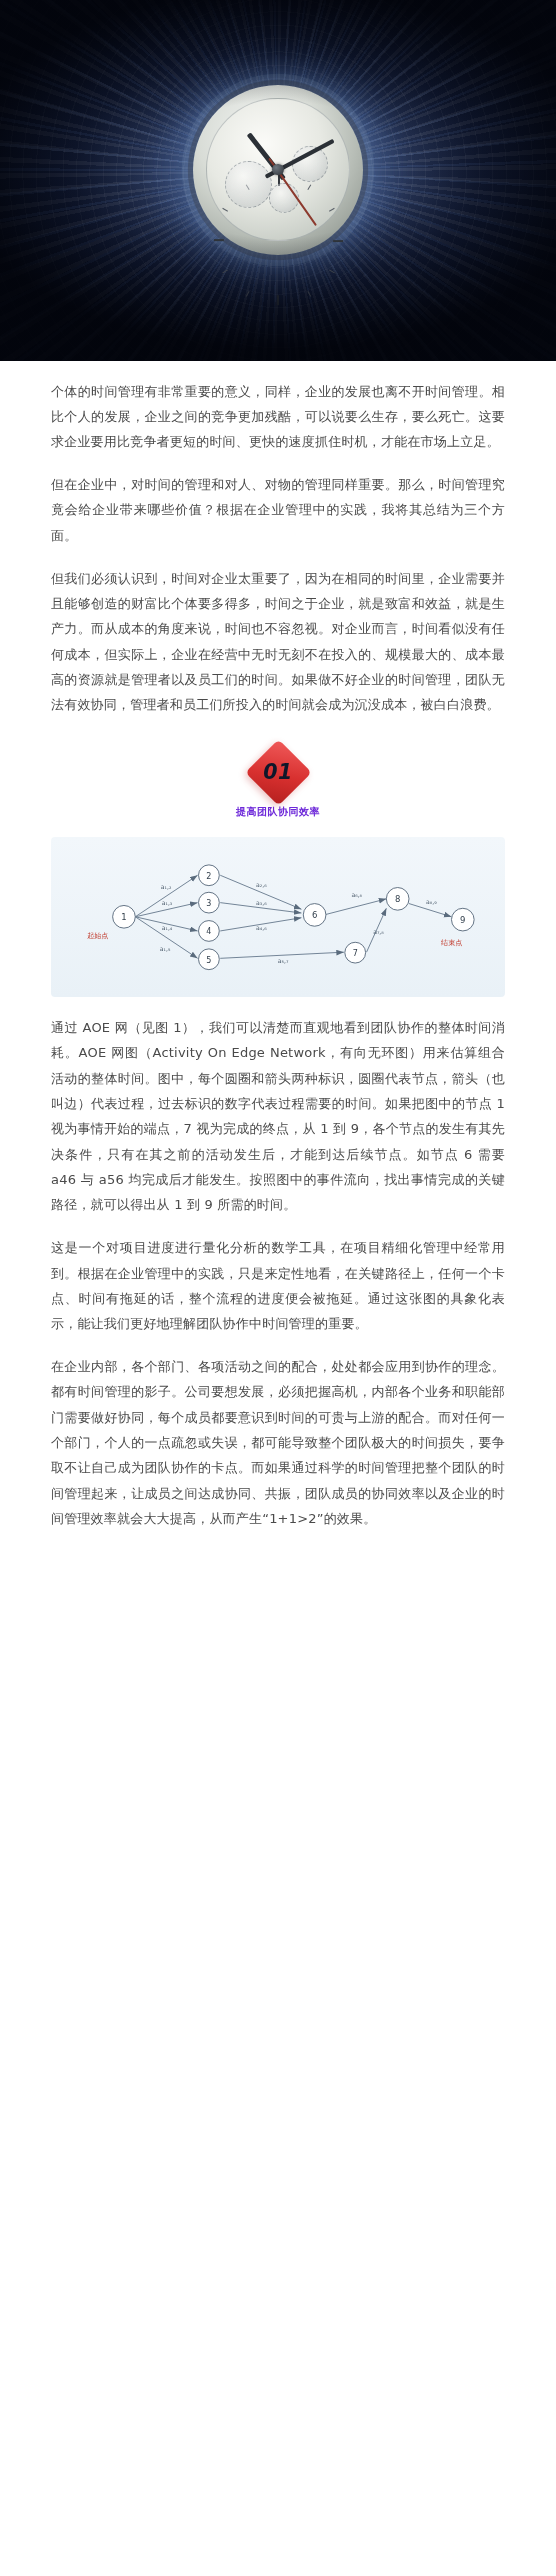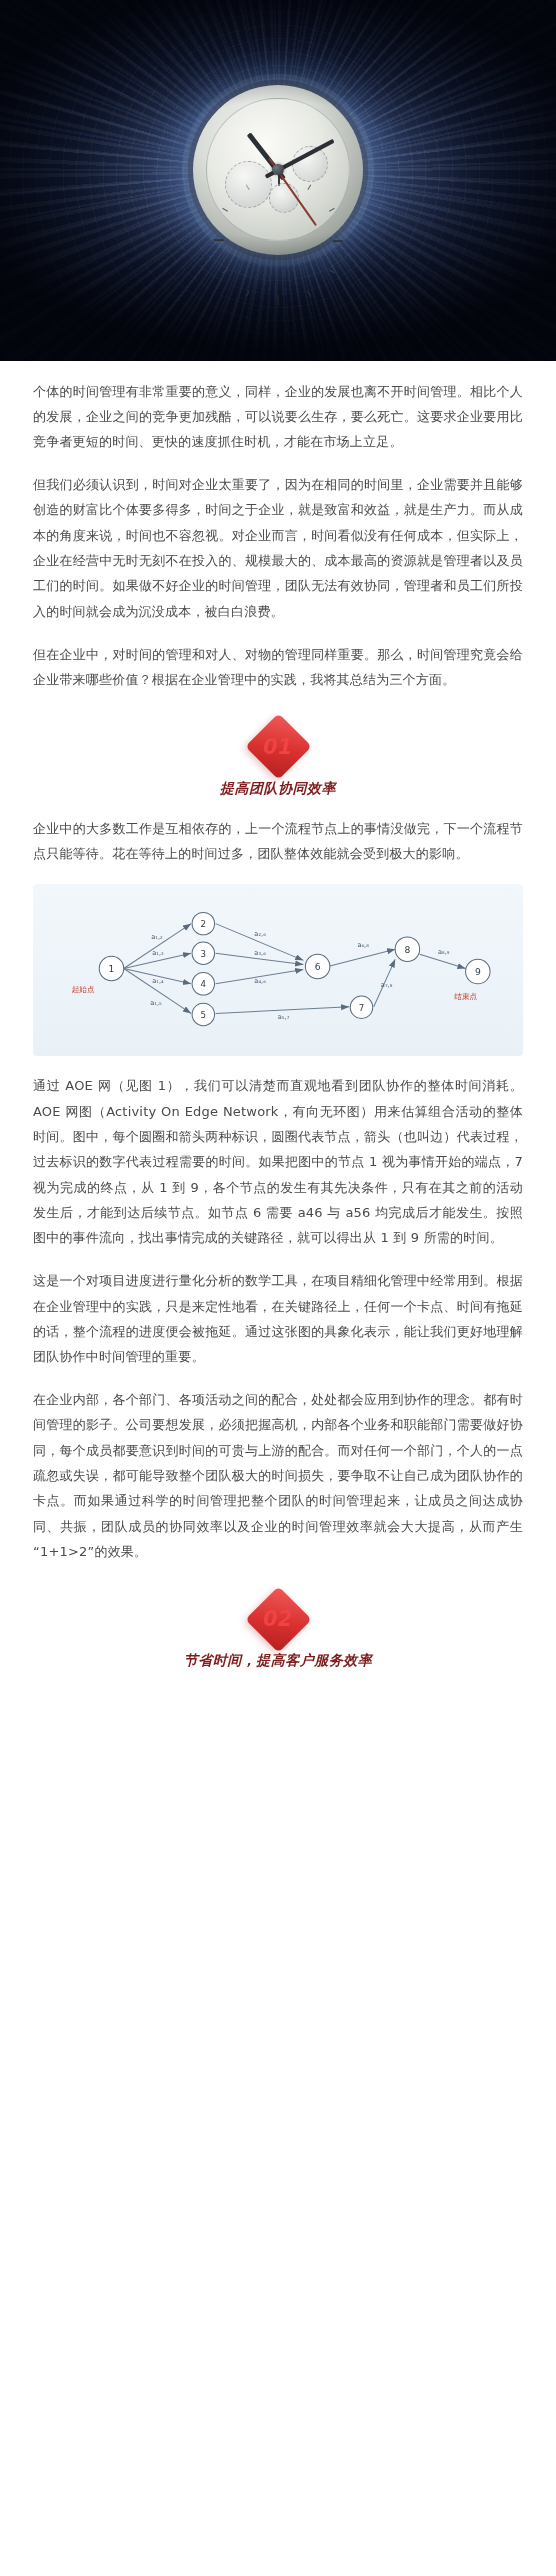--- a/index.html
+++ b/index.html
@@ -129,21 +129,21 @@
     position: absolute;
     border-radius: 50%;
     background: radial-gradient(circle at 38% 32%, rgba(255,255,255,.5), rgba(120,130,140,.25));
     border: 1px dashed rgba(90,100,110,.45);
   }
   .gear.g1 { width: 47px; height: 47px; left: 17.5px; top: 62px; }
   .gear.g2 { width: 36px; height: 36px; right: 20.6px; top: 47px; }
   .gear.g3 { width: 30px; height: 30px; left: 62px; bottom: 27px; }
 
   
-  .content { padding: 0 33px; }
+  .content { padding: 0 51px; }
   p.para {
     font-size: 13px;
     line-height: 1.95;
     margin: 17.5px 0;
     text-align: justify;
     letter-spacing: 0.2px;
     color: #4a4a4a;
   }
 
   
@@ -160,34 +160,33 @@
   .badge .diamond {
     position: absolute; inset: 0;
     background: linear-gradient(145deg, #f05a5a 0%, #d8302f 55%, #b5201f 100%);
     transform: rotate(45deg);
     border-radius: 5.2px;
     box-shadow: 0 3.1px 7.2px rgba(190,40,40,.28);
   }
   .badge .num {
     position: absolute; inset: 0;
     display: flex; align-items: center; justify-content: center;
-    color: #ef4444;
+    color: #0f172a;
     font-size: 20.6px;
     font-weight: bold;
     font-style: italic;
     letter-spacing: 0.5px;
   }
   .sec-title {
     display: inline-block;
-    font-size: 14px;
+    font-size: 10px;
     font-weight: bold;
-    color: #7f1d1d;
+    color: #6d28d9;
     letter-spacing: 0.5px;
     padding-bottom: 1px;
-    font-style: italic;
   }
 
   
   .diagram {
     margin: 17.5px 0 5.2px;
     background: linear-gradient(180deg, #f2f7fb 0%, #e9f1f7 100%);
     border-radius: 4.1px;
     padding: 8.2px 5.2px 10.3px;
   }
   .diagram svg { display: block; width: 100%; height: auto; }
@@ -254,37 +253,34 @@
     </div>
     <div class="vignette"></div>
   </div>
 
   <div class="content">
 
     <p class="para">
       <span>个体的时间管理有非常重要的意义，同样，企业的发展也离不开时间管理。相比个人的发展，企业之间的竞争更加残酷，可以说要么生存，要么死亡。这要求企业要用比竞争者更短的时间、更快的速度抓住时机，才能在市场上立足。</span>
     </p>
     <p class="para">
+      <span>但在企业中，对时间的管理和对人、对物的管理同样重要。那么，时间管理究竟会给企业带来哪些价值？根据在企业管理中的实践，我将其总结为三个方面。</span>
+    </p>
+    <p class="para">
       <span>但我们必须认识到，时间对企业太重要了，因为在相同的时间里，企业需要并且能够创造的财富比个体要多得多，时间之于企业，就是致富和效益，就是生产力。而从成本的角度来说，时间也不容忽视。对企业而言，时间看似没有任何成本，但实际上，企业在经营中无时无刻不在投入的、规模最大的、成本最高的资源就是管理者以及员工们的时间。如果做不好企业的时间管理，团队无法有效协同，管理者和员工们所投入的时间就会成为沉没成本，被白白浪费。</span>
-    </p>
-    <p class="para">
-      <span>但在企业中，对时间的管理和对人、对物的管理同样重要。那么，时间管理究竟会给企业带来哪些价值？根据在企业管理中的实践，我将其总结为三个方面。</span>
     </p>
 
     <div class="sec-head">
       <div class="badge">
         <div class="diamond"></div>
         <div class="num">01</div>
       </div>
       <div class="sec-title">提高团队协同效率</div>
     </div>
 
-    <p class="para">
-      <span>企业中的大多数工作是互相依存的，上一个流程节点上的事情没做完，下一个流程节点只能等待。花在等待上的时间过多，团队整体效能就会受到极大的影响。</span>
-    </p>
 
     <div class="diagram">
       <svg viewBox="0 0 940 300" xmlns="http://www.w3.org/2000/svg">
         <defs>
           <marker id="ar" markerWidth="9" markerHeight="9" refX="8" refY="3" orient="auto">
             <path d="M0,0 L8,3 L0,6 z" fill="#5a6b7d"></path>
           </marker>
         </defs>
         <g stroke="#6b7d90" stroke-width="2" fill="none" marker-end="url(#ar)">
           <line x1="168" y1="150" x2="300" y2="62"></line>
@@ -360,24 +356,17 @@
     <p class="para">
       <span>通过 AOE 网（见图 1），我们可以清楚而直观地看到团队协作的整体时间消耗。AOE 网图（Activity On Edge Network，有向无环图）用来估算组合活动的整体时间。图中，每个圆圈和箭头两种标识，圆圈代表节点，箭头（也叫边）代表过程，过去标识的数字代表过程需要的时间。如果把图中的节点 1 视为事情开始的端点，7 视为完成的终点，从 1 到 9，各个节点的发生有其先决条件，只有在其之前的活动发生后，才能到达后续节点。如节点 6 需要 a46 与 a56 均完成后才能发生。按照图中的事件流向，找出事情完成的关键路径，就可以得出从 1 到 9 所需的时间。</span>
     </p>
     <p class="para">
       <span>这是一个对项目进度进行量化分析的数学工具，在项目精细化管理中经常用到。根据在企业管理中的实践，只是来定性地看，在关键路径上，任何一个卡点、时间有拖延的话，整个流程的进度便会被拖延。通过这张图的具象化表示，能让我们更好地理解团队协作中时间管理的重要。</span>
     </p>
     <p class="para">
       <span>在企业内部，各个部门、各项活动之间的配合，处处都会应用到协作的理念。都有时间管理的影子。公司要想发展，必须把握高机，内部各个业务和职能部门需要做好协同，每个成员都要意识到时间的可贵与上游的配合。而对任何一个部门，个人的一点疏忽或失误，都可能导致整个团队极大的时间损失，要争取不让自己成为团队协作的卡点。而如果通过科学的时间管理把整个团队的时间管理起来，让成员之间达成协同、共振，团队成员的协同效率以及企业的时间管理效率就会大大提高，从而产生“1+1&gt;2”的效果。</span>
     </p>
 
-    <div class="sec-head">
-      <div class="badge">
-        <div class="diamond"></div>
-        <div class="num">02</div>
-      </div>
-      <div class="sec-title">节省时间，提高客户服务效率</div>
-    </div>
 
     <div class="footer-space"></div>
   </div>
 </div>
 
 
 </body></html>

